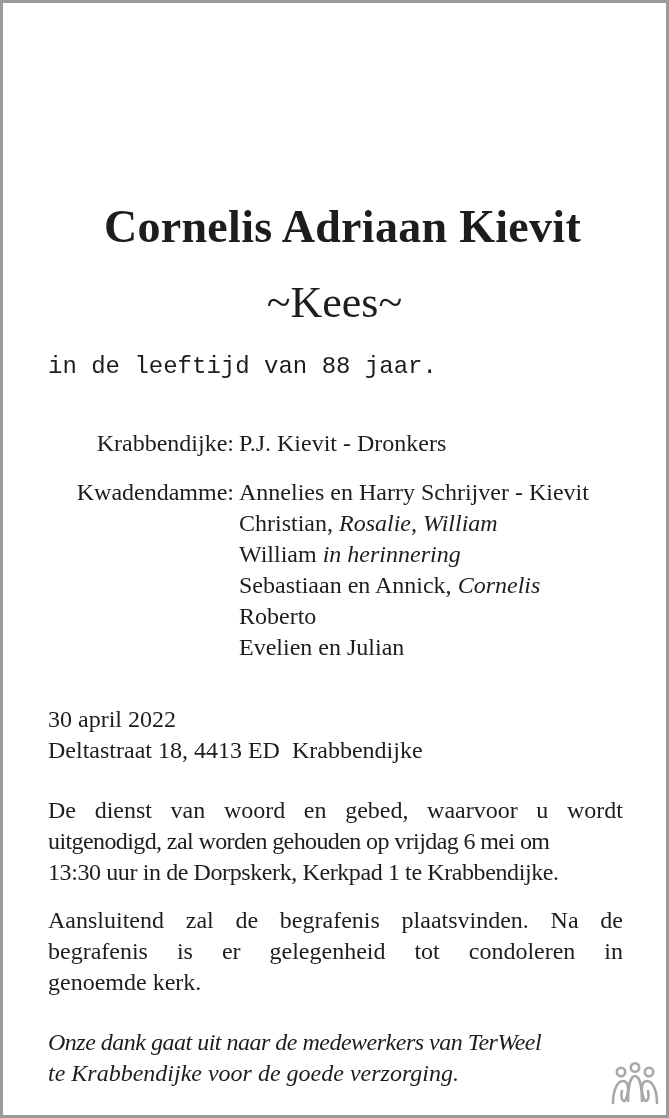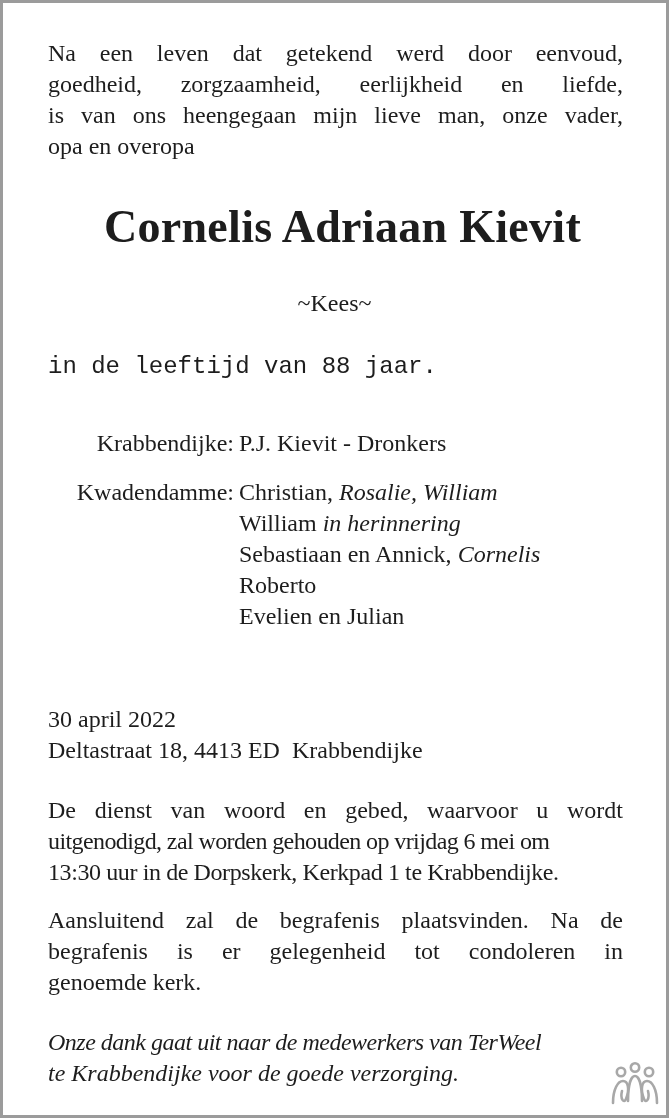--- a/index.html
+++ b/index.html
@@ -17,54 +17,49 @@
     .txt { position: absolute; left: 45px; width: 575px; line-height: 31px; margin: 0; }
     .justify-line { display: block; text-align: justify; text-align-last: justify; }
     .last-line { display: block; text-align: left; }
     .title {
       position: absolute; left: 0; width: 663px; top: 188px;
       text-align: center; font-size: 46px; line-height: 56px; margin: 8px;
       letter-spacing: 0.3px;
     }
     .nick {
       position: absolute; left: 0; width: 663px; top: 280px;
-      text-align: center; font-size: 24px; line-height: 40px; margin: 0;
+      text-align: center; font-size: 44px; line-height: 40px; margin: 0;
     }
     .label { position: absolute; width: 185px; text-align: right; line-height: 31px; }
     .names { position: absolute; left: 236px; line-height: 31px; }
     .names div { white-space: nowrap; }
     i { font-style: italic; }
     .icon {
       position: absolute; right: 6px; bottom: 8px; width: 50px; height: 46px;
     }
   </style>
 </head>
 <body>
 
 <div class="card">
 
-  <p class="txt" style="top:35px;">
-    <span class="justify-line">Na een leven dat getekend werd door eenvoud,</span>
-    <span class="justify-line">goedheid, zorgzaamheid, eerlijkheid en liefde,</span>
-    <span class="justify-line">is van ons heengegaan mijn lieve man, onze vader,</span>
-    <span class="last-line">opa en overopa</span>
-  </p>
 
   <h1 class="title">Cornelis Adriaan Kievit</h1>
   <div class="nick">~Kees~</div>
 
   <p class="txt" style="top:348px;font-family:Liberation Mono, monospace;">in de leeftijd van 88 jaar.</p>
 
   <div class="label" style="left:46px; top:425px;text-align:right;">Krabbendijke:</div>
   <div class="names" style="top:425px;">
     <div><span>P.J. Kievit - Dronkers</span></div>
   </div>
 
   <div class="label" style="left:46px; top:474px;">Kwadendamme:</div>
   <div class="names" style="top:474px;">
+    <div><span>Annelies en Harry Schrijver - Kievit</span><i></i></div>
     <div><span>Christian, </span><i>Rosalie, William</i></div>
     <div><span>William </span><i>in herinnering</i></div>
     <div><span>Sebastiaan en Annick, </span><i>Cornelis</i></div>
     <div><span>Roberto</span><i></i></div>
     <div><span>Evelien en Julian</span><i></i></div>
   </div>
 
   <p class="txt" style="top:701px;">
     <span class="last-line">30 april 2022</span>
     <span class="last-line" style="white-space:pre;">Deltastraat 18, 4413 ED  Krabbendijke</span>

